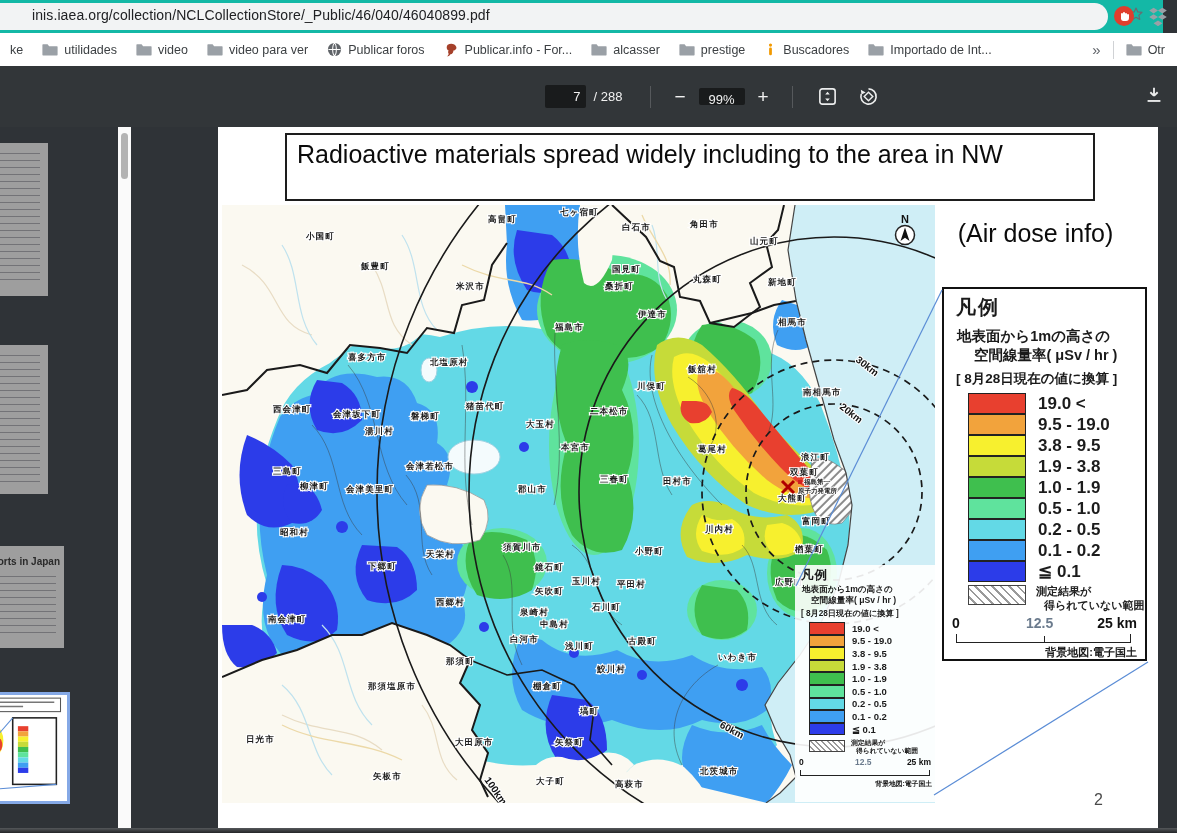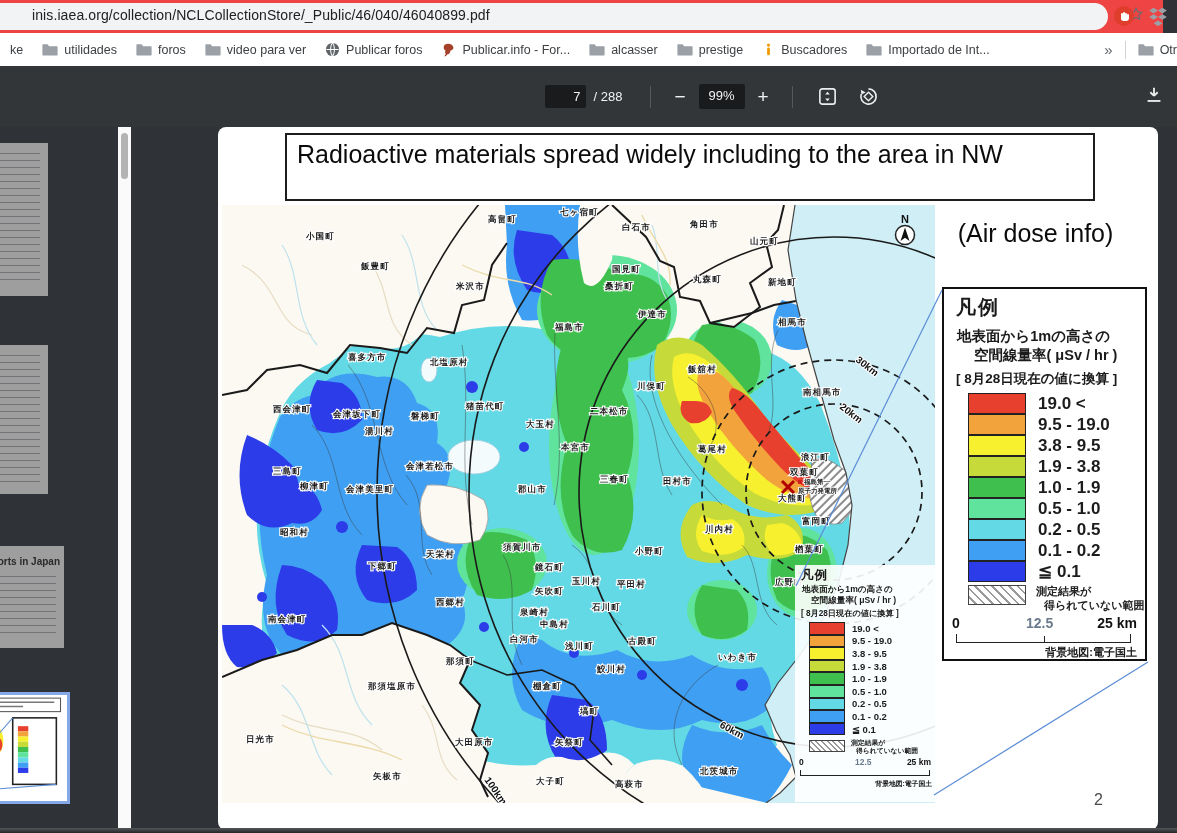--- a/index.html
+++ b/index.html
@@ -1,20 +1,20 @@
 <!DOCTYPE html>
 <html><head>
 <meta charset="utf-8">
 <style>
   html,body{margin:0;padding:0;}
   body{width:1177px;height:833px;overflow:hidden;position:relative;background:#2f3337;
        font-family:"Liberation Sans",sans-serif;-webkit-font-smoothing:antialiased;}
 
   
-  #urlbar{position:absolute;left:0;top:0;width:1163px;height:33px;background:#ef4444;}
+  #urlbar{position:absolute;left:0;top:0;width:1163px;height:33px;background:#14b8a6;}
   #urlfield{position:absolute;left:-24px;top:3px;width:1132px;height:27px;background:#f2f3f4;border-radius:14px;}
   #urltext{position:absolute;left:32px;top:7px;font-size:14px;color:#202124;letter-spacing:.1px;}
   #star{position:absolute;right:18px;top:5px;width:18px;height:18px;}
   #ext-red{position:absolute;left:1113px;top:5px;width:22px;height:22px;}
   #ext-dropbox{position:absolute;left:1147px;top:6px;width:22px;height:20px;}
 
   
   #bmbar{position:absolute;left:0;top:33px;width:1177px;height:33px;background:#ffffff;display:flex;align-items:center;}
   .bm{display:inline-flex;align-items:center;margin-right:19px;white-space:nowrap;cursor:default;}
   .bm-ico{display:inline-flex;margin-right:6px;}
@@ -24,39 +24,39 @@
   #bm-div{width:1px;height:18px;background:#d0d2d5;margin-right:12px;}
 
   
   #pdfbar{position:absolute;left:0;top:66px;width:1177px;height:61px;background:#323639;}
   #pdfcontrols{position:absolute;left:50%;top:0;height:61px;transform:translateX(-44px);display:flex;align-items:center;}
   .darkbox{background:#191b1c;border-radius:2px;color:#f1f1f1;font-size:13px;text-align:center;}
   #pagebox{width:36px;height:23px;line-height:23px;padding-right:5px;text-align:right;}
   #pagetotal{color:#f1f1f1;font-size:13px;margin:0 14px 0 8px;}
   .tbsep{width:1px;height:22px;background:#56595c;margin:0 14px;}
   .tbbtn{color:#f1f1f1;font-size:19px;font-weight:300;padding:0 9px;cursor:default;}
-  #zoombox{width:46px;height:25px;line-height:23px;margin:0 4px;}
+  #zoombox{width:46px;height:17px;line-height:23px;margin:0 4px;}
   .tbico{margin:0 10px;display:inline-flex;}
   #download{position:absolute;right:12px;top:18px;}
 
   
   #content{position:absolute;left:0;top:127px;width:1177px;height:706px;background:#2f3337;}
   #sidebar{position:absolute;left:0;top:0;width:131px;height:706px;background:#2f3337;overflow:hidden;}
   .thumb{position:absolute;background:#9e9e9e;}
   .thumblines{position:absolute;left:10px;right:8px;top:10px;bottom:10px;
       background:repeating-linear-gradient(180deg,rgba(45,45,55,.38) 0 1.5px,transparent 1.5px 7px);}
   #thumb3-label{position:absolute;right:4px;top:10px;font-size:10px;color:#2a2a2a;font-weight:700;}
   #thumb4{border:3px solid #85a9e6;background:#fff;}
   #sb-scroll{position:absolute;left:118px;top:0;width:13px;height:706px;background:#fafafa;}
   #sb-thumbpill{position:absolute;left:3px;top:6px;width:7px;height:46px;border-radius:4px;background:#b3b3b3;}
   #bottomstrip{position:absolute;left:0;top:701px;width:1177px;height:5px;
       background:linear-gradient(180deg,#55585b,#232527);}
 
   
-  #page{position:absolute;left:218px;top:0;width:940px;height:703px;background:#ffffff;border-radius:8px;}
+  #page{position:absolute;left:218px;top:0;width:940px;height:703px;background:#ffffff;}
   #titlebox{position:absolute;left:67px;top:6px;width:796px;height:56px;border:2px solid #1d1d1d;
       padding:4px 0 4px 10px;font-size:25px;line-height:1.22;color:#0b0b0b;}
   #mapwrap{position:absolute;left:4px;top:78px;width:713px;height:598px;}
   #heading{position:absolute;left:690px;top:90px;width:255px;text-align:center;font-size:25px;line-height:1.3;color:#0b0b0b;}
 
   
   #legendbox{position:absolute;left:724px;top:160px;width:201px;height:370px;border:2.5px solid #111;background:#fff;}
   .lg-title{position:absolute;left:12px;top:5px;font-size:20px;font-weight:700;color:#1a1a1a;letter-spacing:2px;}
   .lg-sub1{position:absolute;left:13px;top:38px;font-size:14.5px;font-weight:600;color:#1a1a1a;}
   .lg-sub2{position:absolute;left:30px;top:57px;font-size:14.5px;font-weight:600;color:#1a1a1a;}
@@ -138,21 +138,21 @@
           </svg>
         </span>
         <span class="bm-label">utilidades</span>
       </span>
       <span class="bm">
         <span class="bm-ico">
           <svg viewBox="0 0 16 13" width="16" height="13">
             <path d="M1 1.2h4.6l1.5 2H15c.3 0 .6.3.6.6v8c0 .3-.3.6-.6.6H1c-.3 0-.6-.3-.6-.6V1.8c0-.3.3-.6.6-.6z" fill="#9aa0a6"></path>
           </svg>
         </span>
-        <span class="bm-label">foros</span>
+        <span class="bm-label">video</span>
       </span>
       <span class="bm">
         <span class="bm-ico">
           <svg viewBox="0 0 16 13" width="16" height="13">
             <path d="M1 1.2h4.6l1.5 2H15c.3 0 .6.3.6.6v8c0 .3-.3.6-.6.6H1c-.3 0-.6-.3-.6-.6V1.8c0-.3.3-.6.6-.6z" fill="#9aa0a6"></path>
           </svg>
         </span>
         <span class="bm-label">video para ver</span>
       </span>
       <span class="bm">
@@ -203,21 +203,21 @@
           <svg viewBox="0 0 16 13" width="16" height="13">
             <path d="M1 1.2h4.6l1.5 2H15c.3 0 .6.3.6.6v8c0 .3-.3.6-.6.6H1c-.3 0-.6-.3-.6-.6V1.8c0-.3.3-.6.6-.6z" fill="#9aa0a6"></path>
           </svg>
         </span>
         <span class="bm-label">Importado de Int...</span>
       </span>
     </div>
   <div id="bm-right">
     <span id="bm-chev">»</span>
     <span id="bm-div"></span>
-    <span class="bm" style="margin-right:0;">
+    <span class="bm" style="margin-right:12px;">
       <span class="bm-ico">
         <svg viewBox="0 0 16 13" width="16" height="13">
             <path d="M1 1.2h4.6l1.5 2H15c.3 0 .6.3.6.6v8c0 .3-.3.6-.6.6H1c-.3 0-.6-.3-.6-.6V1.8c0-.3.3-.6.6-.6z" fill="#9aa0a6"></path>
           </svg>
       </span>
       <span class="bm-label">Otr</span>
     </span>
   </div>
 </div>
 

